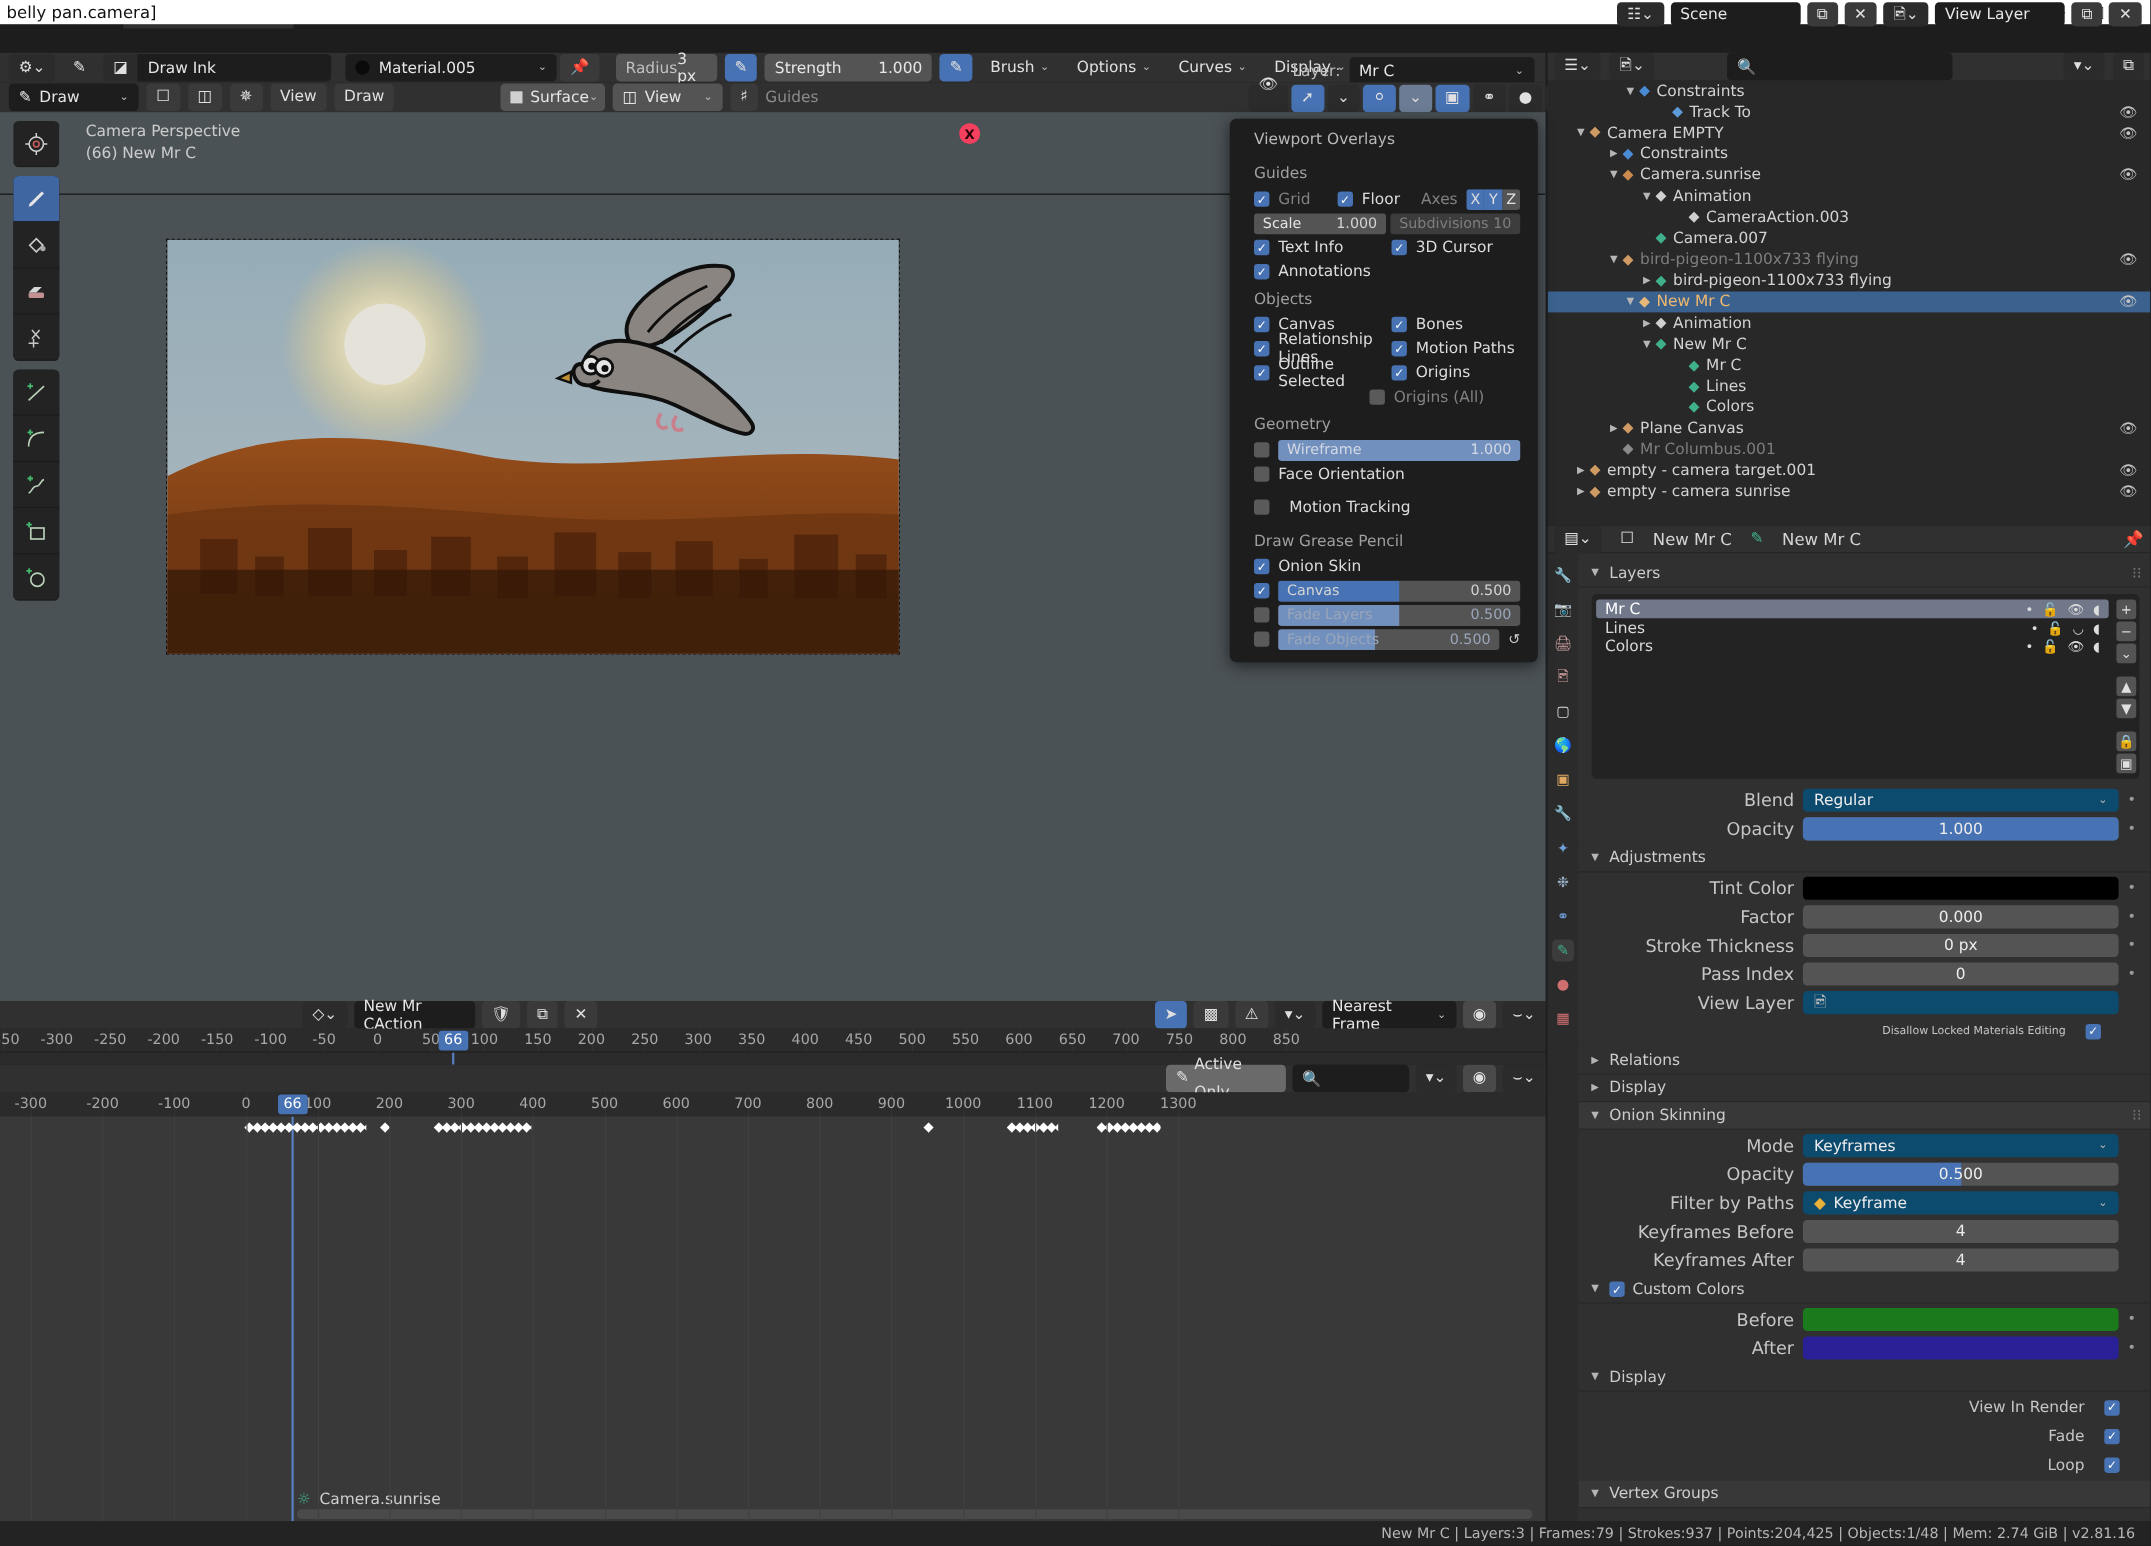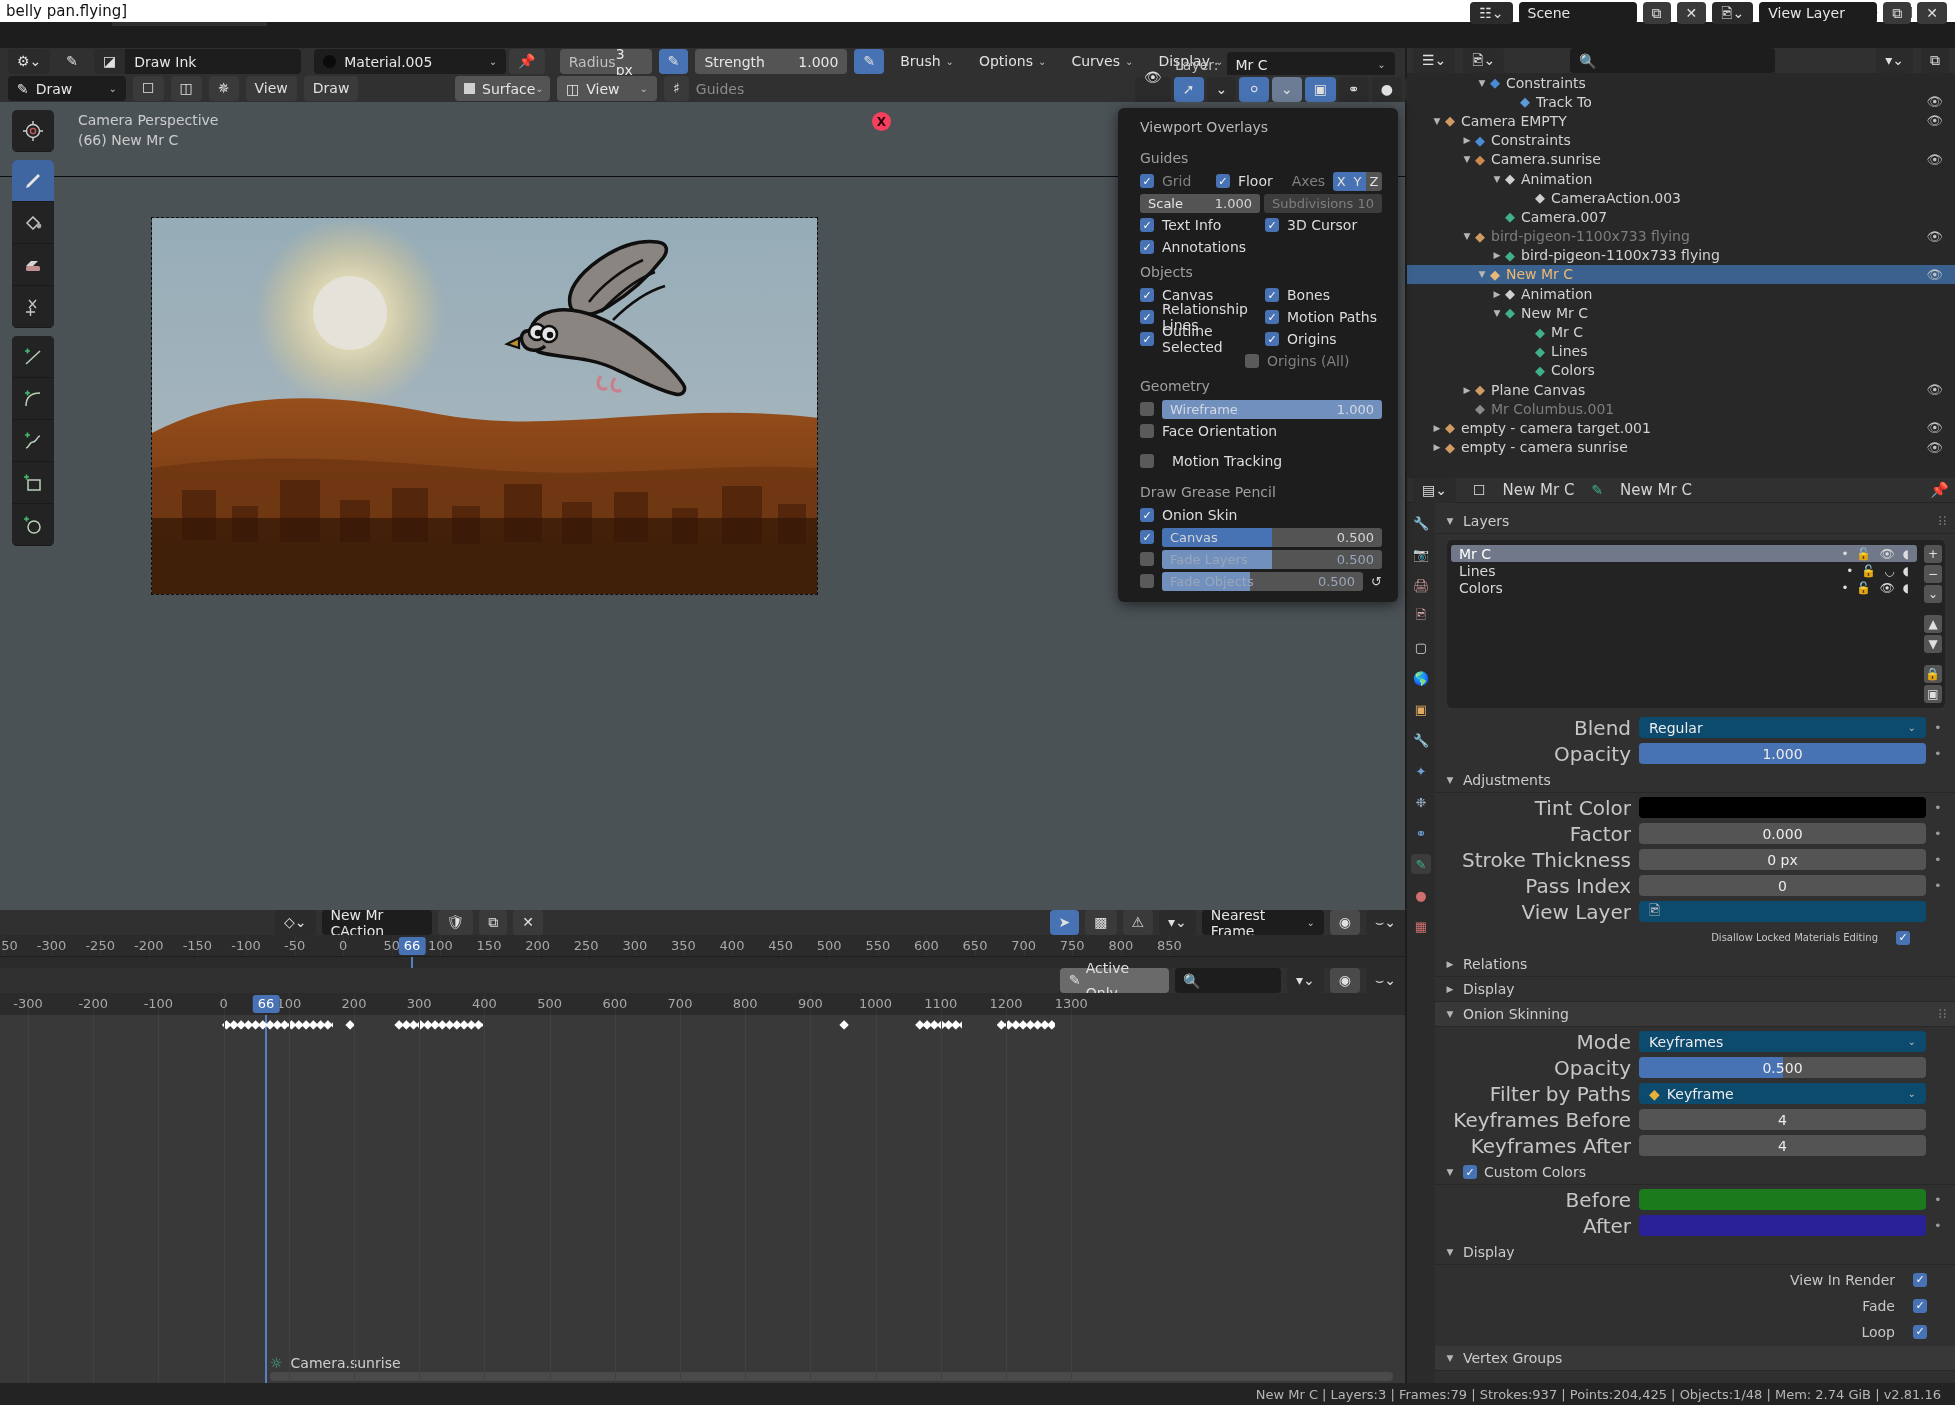--- a/index.html
+++ b/index.html
@@ -82,21 +82,21 @@
   #prop-hdr { height:25px; background:#303030; display:flex; align-items:center; gap:8px; padding:0 6px;
               border-bottom:1px solid #232323;}
   #prop-tabs { position:absolute; left:0; top:25px; width:28px; bottom:0; background:#2b2b2b;
                display:flex; flex-direction:column; align-items:center; padding-top:10px; gap:11px;}
   .ptab { width:20px; height:20px; display:flex; align-items:center; justify-content:center; font-size:13px;}
   .ptab.sel { background:#3c3c3c; border-radius:4px;}
   #prop-body { position:absolute; left:28px; top:25px; right:0; bottom:0; overflow:hidden; background:#303030;}
   .pnl-hdr { height:25px; background:#303030; display:flex; align-items:center; gap:7px; padding-left:9px;
              font-size:14px; color:#ccc; border-bottom:1px solid #272727;}
   .prow { display:flex; align-items:center; height:23px; margin:3px 12px 3px 0; gap:8px;}
-  .prow .plabel { width:196px; text-align:right; font-size:20px; color:#c6c6c6; flex:0 0 196px;}
+  .prow .plabel { width:196px; text-align:right; font-size:16px; color:#c6c6c6; flex:0 0 196px;}
   .pval { flex:1; height:21px; border-radius:4px; background:#545454; display:flex;
           align-items:center; justify-content:center; font-size:14px; color:#ececec; position:relative;}
   .pval.dropdown { background:#0c4a6e; justify-content:flex-start; padding-left:10px;}
   .pval .fill { position:absolute; left:0; top:0; bottom:0; background:#4772b3; border-radius:4px 0 0 4px;}
   .pval span { position:relative; z-index:2;}
   .dot { width:9px; height:9px; color:#9a9a9a; font-size:13px; line-height:9px;}
 
   
   #layerbox { margin:6px 10px 0 12px; background:#232323; border-radius:5px; display:flex; }
   #layerlist { flex:1; padding:5px 4px 5px 4px; min-height:128px;}
@@ -130,21 +130,21 @@
             display:flex; align-items:center; justify-content:flex-end; padding-right:14px;
             font-size:13px; color:#b6b6b6;}
   .redx { position:absolute; width:19px; height:19px; border-radius:50%; background:#f43f5e;
           color:#2a0009; font-size:12px; font-weight:bold; display:flex; align-items:center;
           justify-content:center; z-index:60;}
 </style>
 </head>
 <body>
 
 <div id="titlebar" class="abs">
-  <span>belly pan.flying]</span>
+  <span>belly pan.camera]</span>
   <span id="winbtns" class="abs">
     <span>—</span>
     <span>□</span>
     <span>✕</span>
   </span>
 </div>
 
 <div id="topbar">
   <div class="wstab">exture Paint</div>
   <div class="wstab active">2D Animation.001</div>

